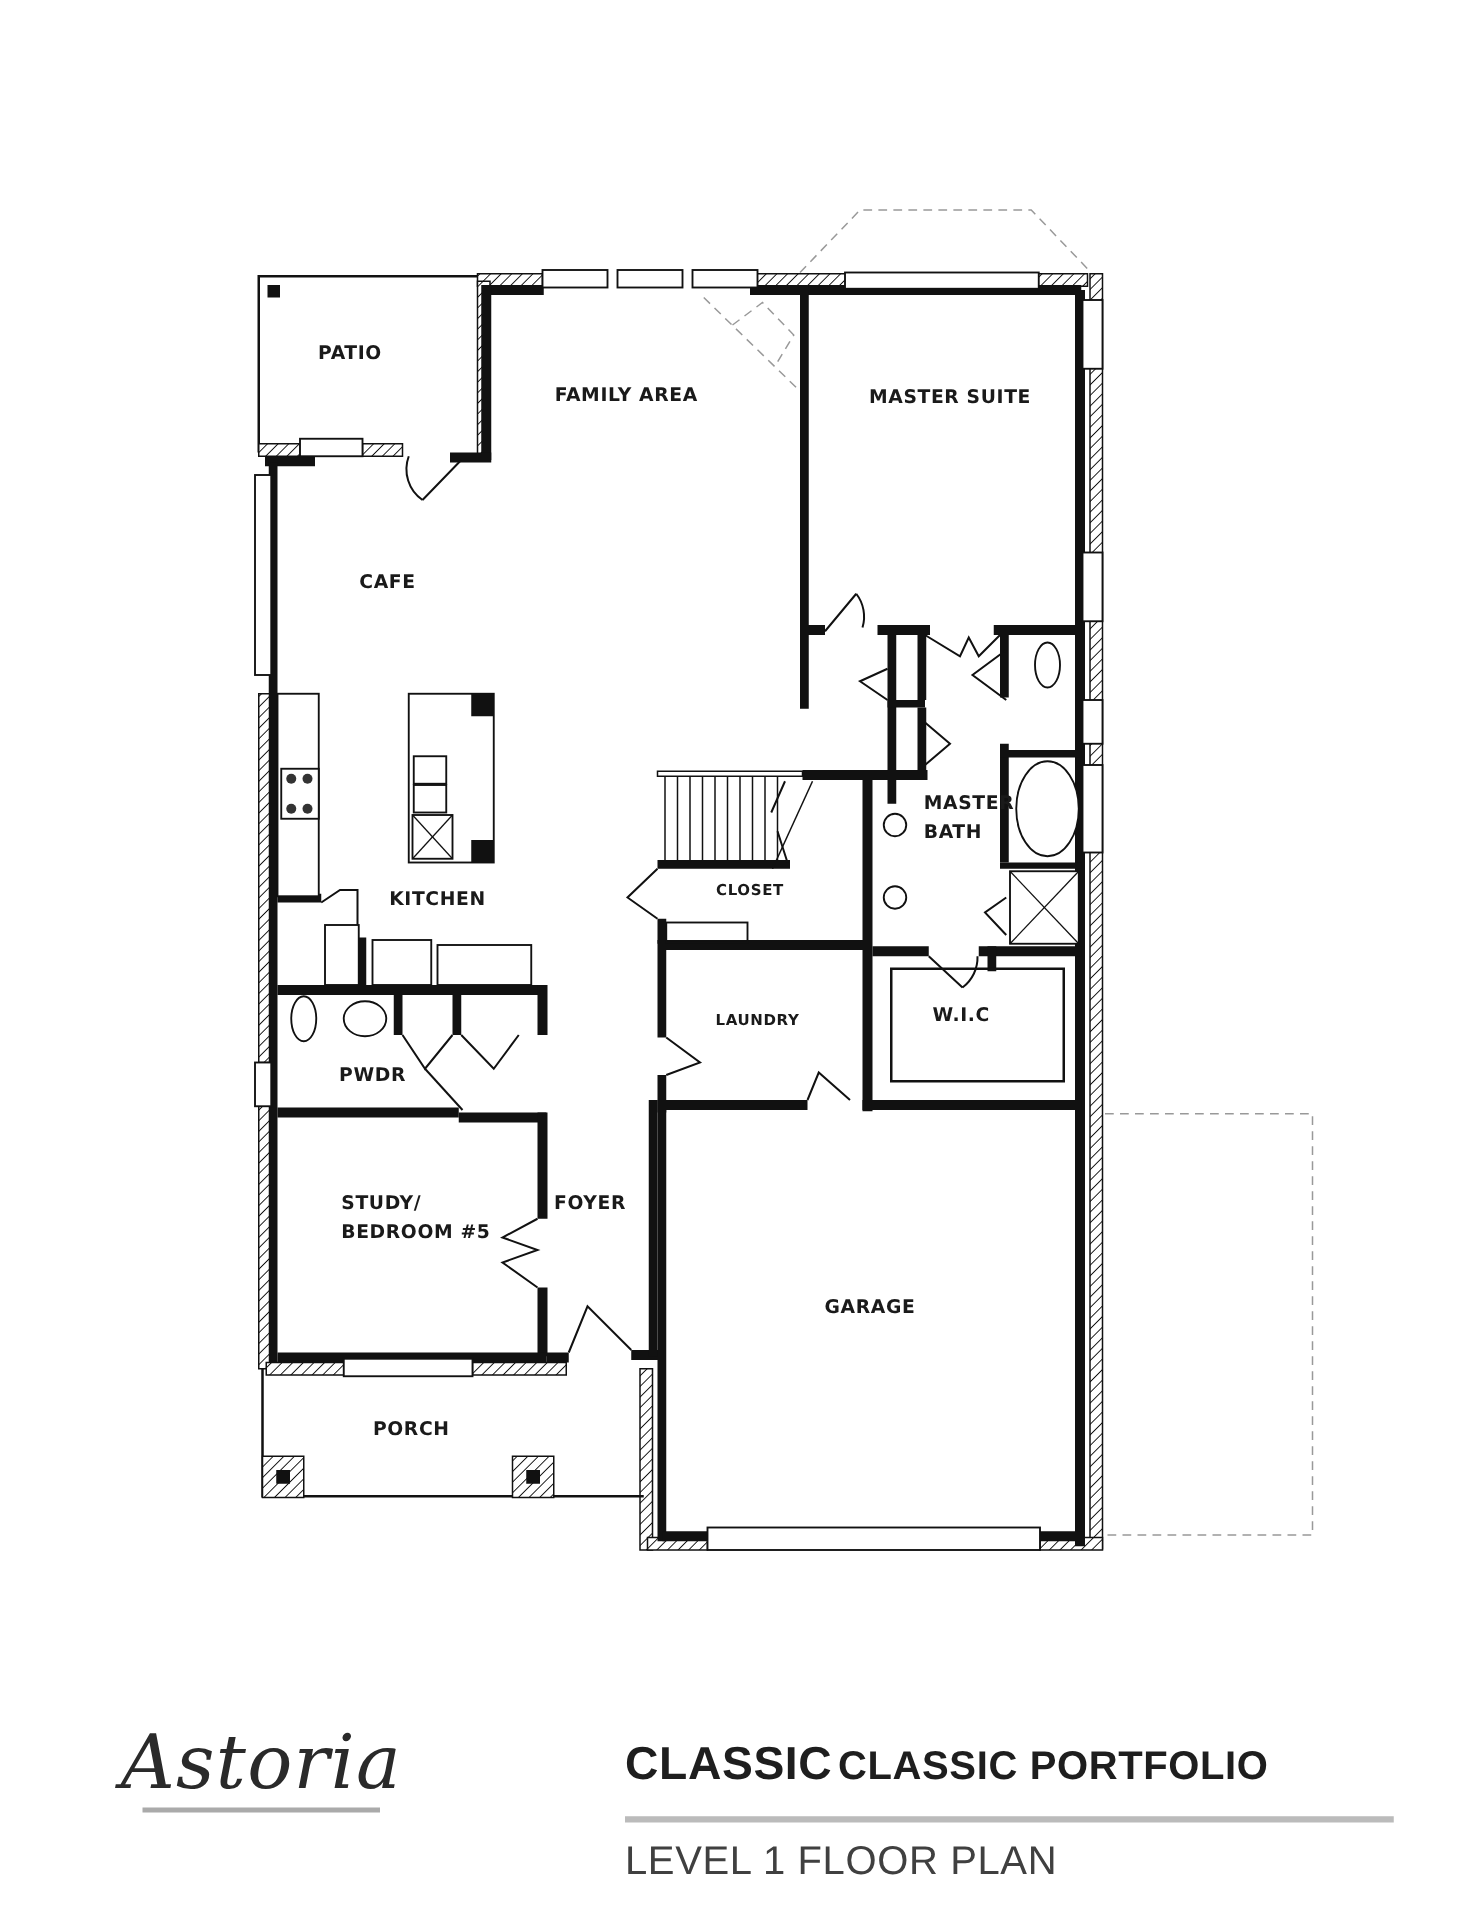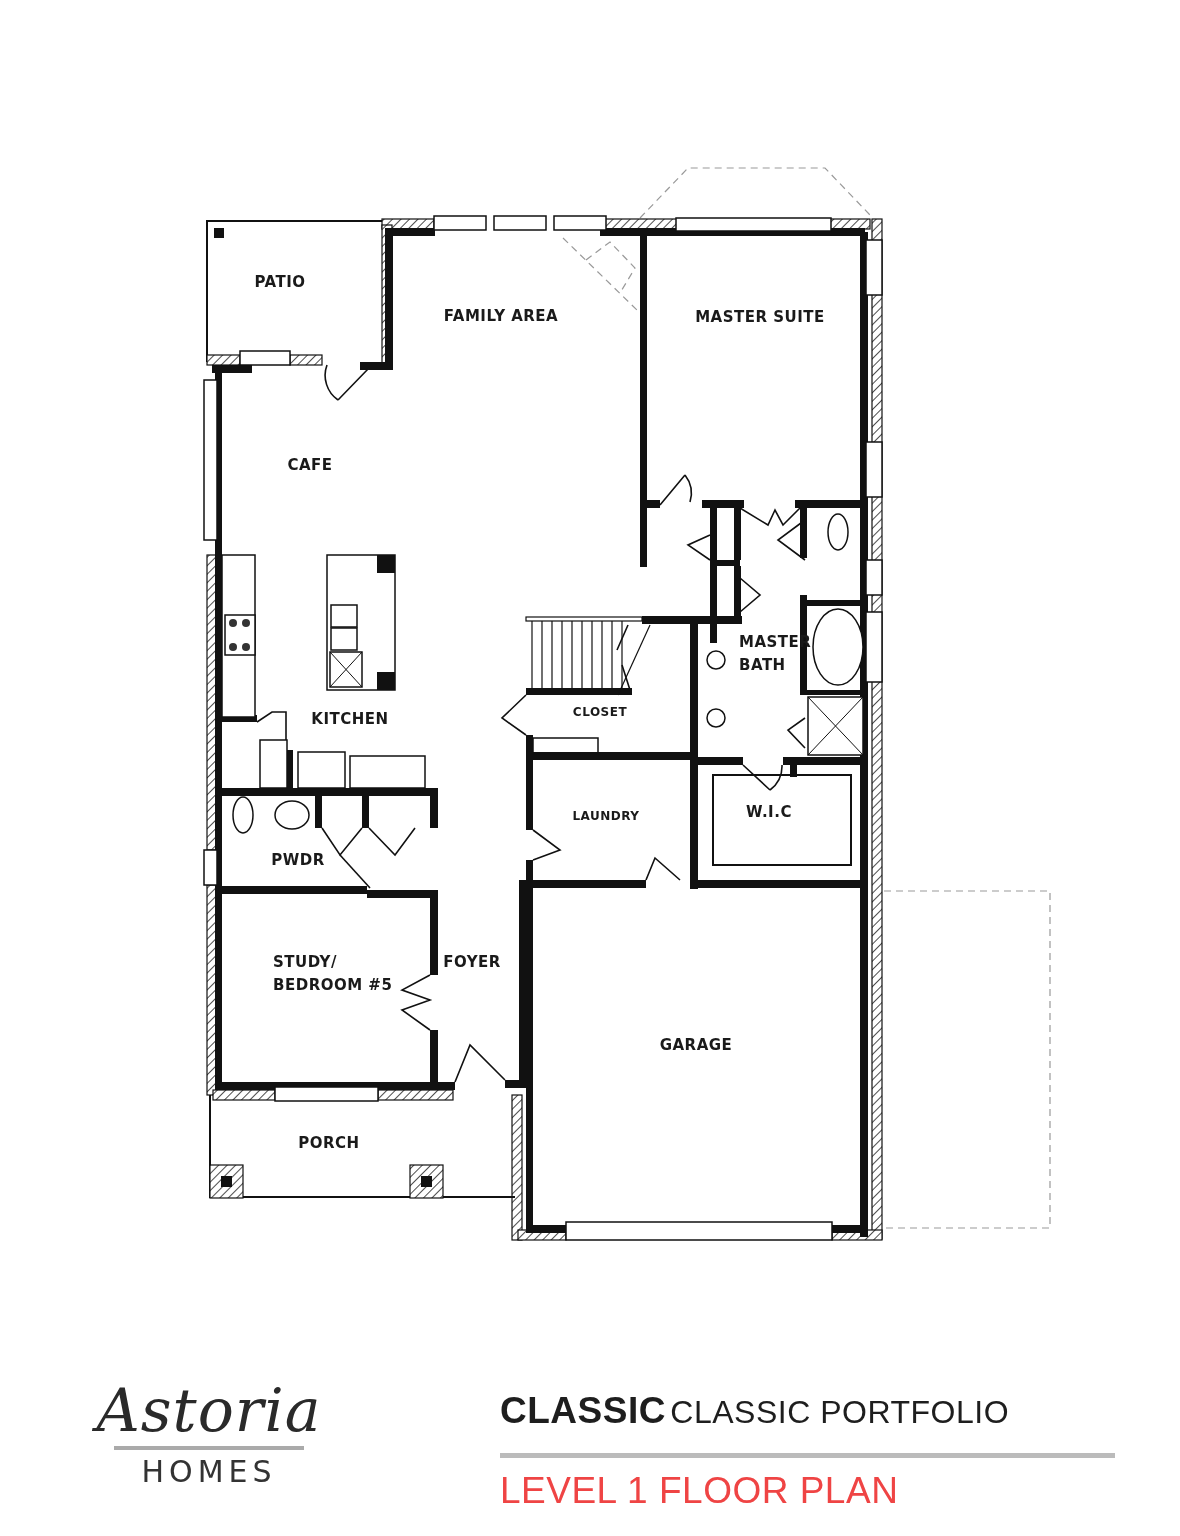--- a/index.html
+++ b/index.html
@@ -14,23 +14,23 @@
   .door { fill: none; stroke: #111; stroke-width: 1.6; }
   .hatch { fill: url(#hatchPat); stroke: #111; stroke-width: 1.2; }
   .fixture { fill: #fff; stroke: #111; stroke-width: 1.5; }
   #footer { position: absolute; left: 0; top: 1332px; width: 1004px; height: 236px; }
   .brand { position: absolute; left: 64px; top: 48px; width: 290px; text-align: center; }
   .brand-script { font-family: "DejaVu Serif", serif; font-style: italic; font-size: 60px; color: #2a2a2a; line-height: 1; letter-spacing: 1px; }
   .brand-rule { width: 190px; height: 4px; background: #aaa; margin: 6px auto 4px auto; }
   .brand-sub { font-family: "DejaVu Sans", sans-serif; font-size: 30px; color: #333; letter-spacing: 5px; font-weight: normal; }
   .title { position: absolute; left: 500px; top: 58px; font-family: "Liberation Sans", sans-serif; color: #1e1e1e; white-space: nowrap; }
   .title-main { font-size: 37px; font-weight: bold; letter-spacing: 0.5px; }
-  .title-sub { font-size: 32px; font-weight: normal; letter-spacing: 0.5px; }
+  .title-sub { font-size: 32px; font-weight: bold; letter-spacing: 0.5px; }
   .title-rule { position: absolute; left: 500px; top: 121px; width: 615px; height: 5px; background: #bbb; }
-  .level { position: absolute; left: 500px; top: 138px; font-family: "Liberation Sans", sans-serif; font-size: 37px; color: #ef4444; letter-spacing: 0.5px; white-space: nowrap; }
+  .level { position: absolute; left: 500px; top: 138px; font-family: "Liberation Sans", sans-serif; font-size: 32px; color: #404040; letter-spacing: 0.5px; white-space: nowrap; }
 </style>
 </head>
 <body>
 
 <svg id="plan" width="1180" height="1300" viewBox="0 0 1180 1300" xmlns="http://www.w3.org/2000/svg">
   <defs>
     <pattern id="hatchPat" patternUnits="userSpaceOnUse" width="6" height="6" patternTransform="rotate(45)">
       <rect width="6" height="6" fill="#fff"></rect>
       <line x1="0" y1="0" x2="0" y2="6" stroke="#111" stroke-width="1.5"></line>
     </pattern>
@@ -254,21 +254,20 @@
     <text class="lbl" x="472" y="967" text-anchor="middle">FOYER</text>
     <text class="lbl" x="696" y="1050" text-anchor="middle">GARAGE</text>
     <text class="lbl" x="329" y="1148" text-anchor="middle">PORCH</text>
   </g>
 </svg>
 
 <div id="footer">
   <div class="brand">
     <div class="brand-script">Astoria</div>
     <div class="brand-rule"></div>
-    <div class="brand-sub">HOMES</div>
   </div>
   <div class="title">
     <span class="title-main">CLASSIC</span>
     <span class="title-sub">CLASSIC PORTFOLIO</span>
   </div>
   <div class="title-rule"></div>
   <div class="level">LEVEL 1 FLOOR PLAN</div>
 </div>
 
 </body></html>

